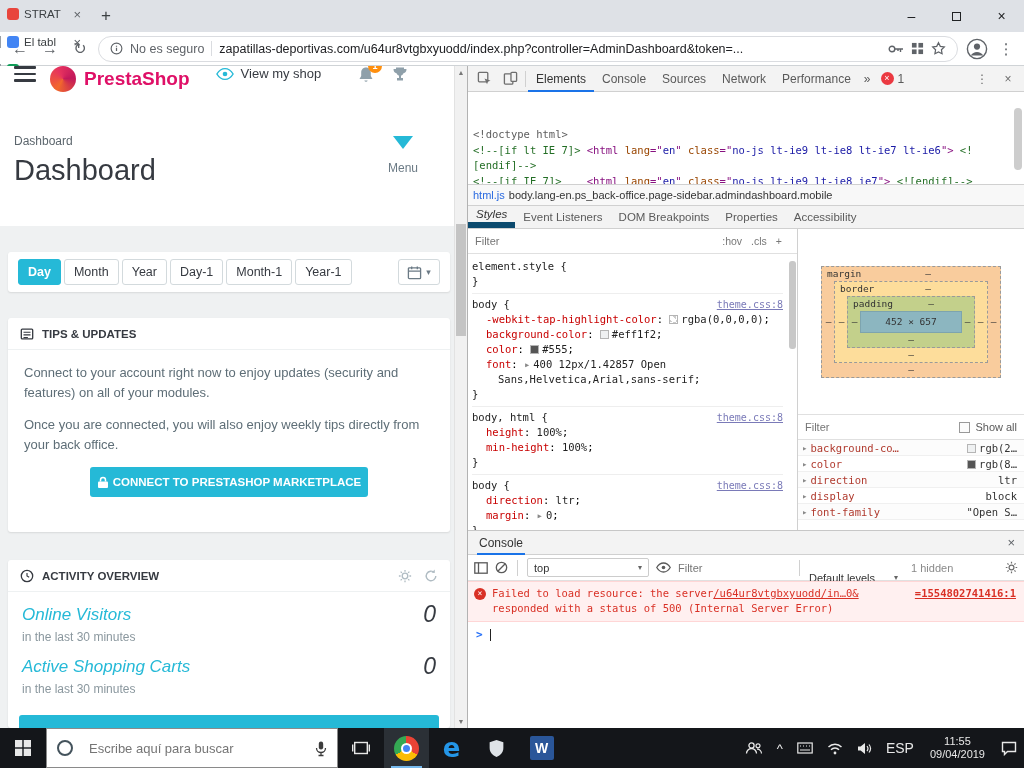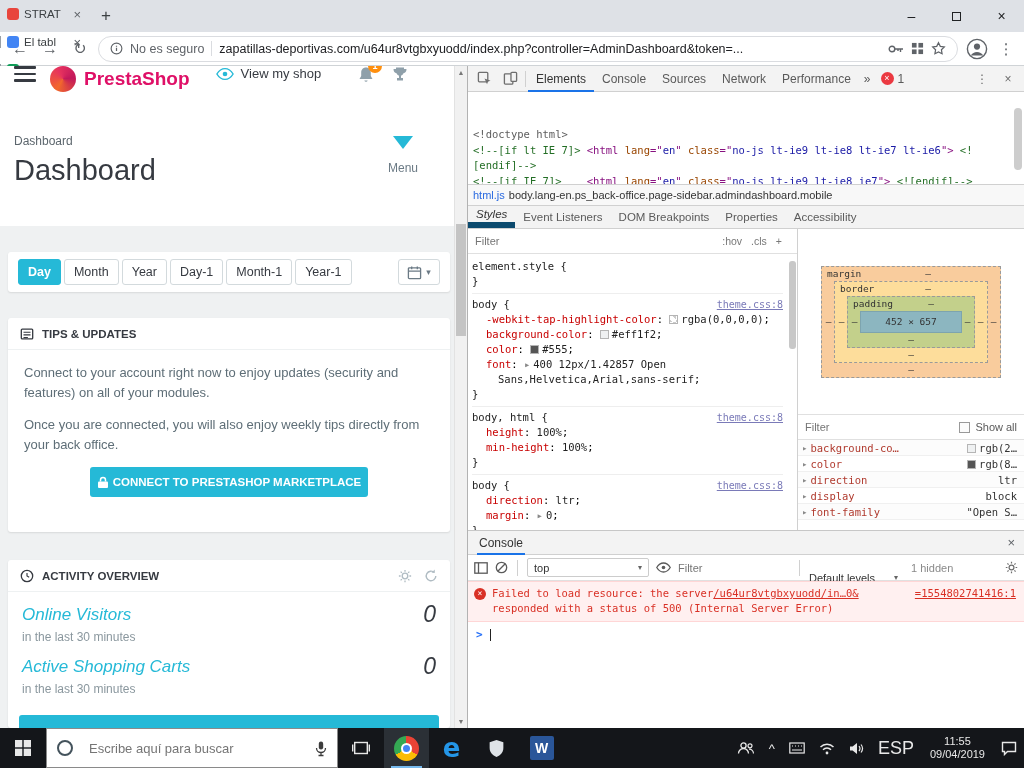--- a/index.html
+++ b/index.html
@@ -152,21 +152,21 @@
   .ctx-caret{margin-left:auto;font-size:8px;color:#666;}
   .con-filter{width:112px;border:none;outline:none;font-size:11px;font-family:inherit;flex:none;}
   .def-levels{display:flex;align-items:center;gap:19px;color:#333;white-space:nowrap;margin-top:20px;}
   .def-caret{font-size:8px;color:#666;}
   .hidden-lbl{color:#8a8a8a;margin-left:6px;white-space:nowrap;}
   .con-gear{margin-left:auto;color:#6e6e6e;display:flex;}
   .con-error{background:#fff0f0;border-top:1px solid #ffd6d6;border-bottom:1px solid #ffd6d6;padding:4px 8px 5px 6px;font-family:"DejaVu Sans Mono",monospace;font-size:10.5px;color:#d93025;line-height:15px;}
   .err-line1{display:flex;align-items:center;}
   .err-x{flex:none;width:12px;height:12px;border-radius:50%;background:#d93025;color:#fff;font-size:8px;display:flex;align-items:center;justify-content:center;margin-right:6px;line-height:1;}
   .err-link{text-decoration:underline;color:#d93025;}
-  .err-src{margin-left:auto;text-decoration:underline;color:#d93025;padding-left:10px;}
+  .err-src{margin-left:auto;text-decoration:underline;color:#d93025;padding-left:10px;font-weight:bold;}
   .err-line2{padding-left:18px;}
   .con-prompt{display:flex;align-items:center;padding:6px 8px;font-family:"DejaVu Sans Mono",monospace;font-size:11px;}
   .prompt-chev{color:#2871f7;font-weight:bold;margin-right:7px;}
   .cursor{width:1px;height:12px;background:#222;}
 
   
   .taskbar{height:40px;background:#14161a;display:flex;align-items:stretch;flex:none;color:#e8e8e8;}
   .tb-btn{width:46px;display:flex;align-items:center;justify-content:center;flex:none;}
   .tb-search{width:292px;background:#fff;display:flex;align-items:center;gap:16px;padding:0 10px;border:1px solid #8a8a8a;flex:none;}
   .cortana-ring{width:16px;height:16px;border:2px solid #44535c;border-radius:50%;flex:none;}
@@ -175,21 +175,21 @@
   .tb-app{width:45px;display:flex;align-items:center;justify-content:center;position:relative;flex:none;}
   .tb-app.active{background:#2b3036;}
   .tb-app.active::after{content:"";position:absolute;bottom:0;left:7px;right:7px;height:2px;background:#76b9ed;}
   .chrome-icon{width:25px;height:25px;border-radius:50%;background:conic-gradient(#ea4335 0 33.3%,#fbbc05 33.3% 66.6%,#34a853 66.6% 100%);display:flex;align-items:center;justify-content:center;}
   .chrome-center{width:11px;height:11px;border-radius:50%;background:#4285f4;border:2.5px solid #fff;}
   .edge-e{font-size:26px;font-weight:bold;color:#2496e8;line-height:1;font-family:"DejaVu Sans",sans-serif;}
   .word-icon{width:24px;height:24px;background:#2a5699;color:#fff;font-weight:bold;font-size:14px;display:flex;align-items:center;justify-content:center;border-radius:2px;}
   .tray{margin-left:auto;display:flex;align-items:center;flex:none;}
   .tray-item{padding:0 7px;display:flex;align-items:center;height:100%;color:#e8e8e8;}
   .tray-caret{font-size:13px;}
-  .tray-lang{font-size:18px;}
+  .tray-lang{font-size:14px;}
   .tray-clock{text-align:center;font-size:11px;line-height:13.5px;padding:0 9px;}
 </style>
 </head>
 <body>
 
 <div class="screen">
 
   <div class="tabbar">
     <div class="tab-strip">
         <div class="tab">

